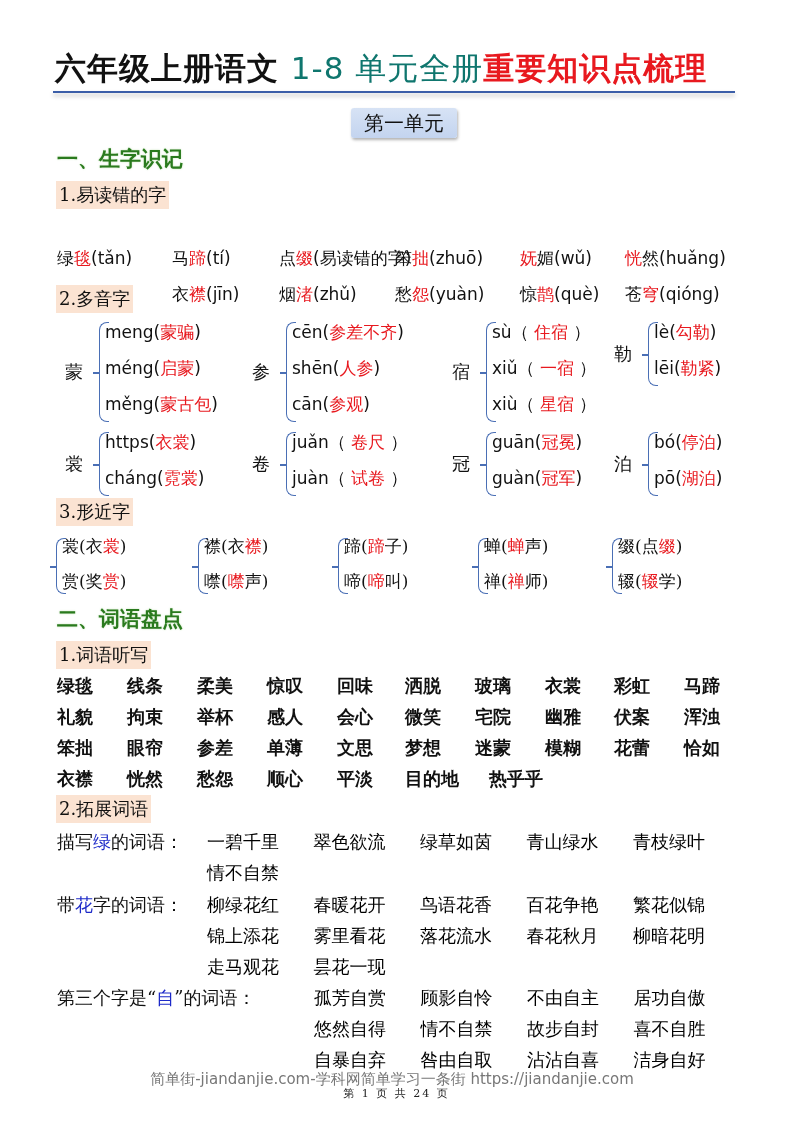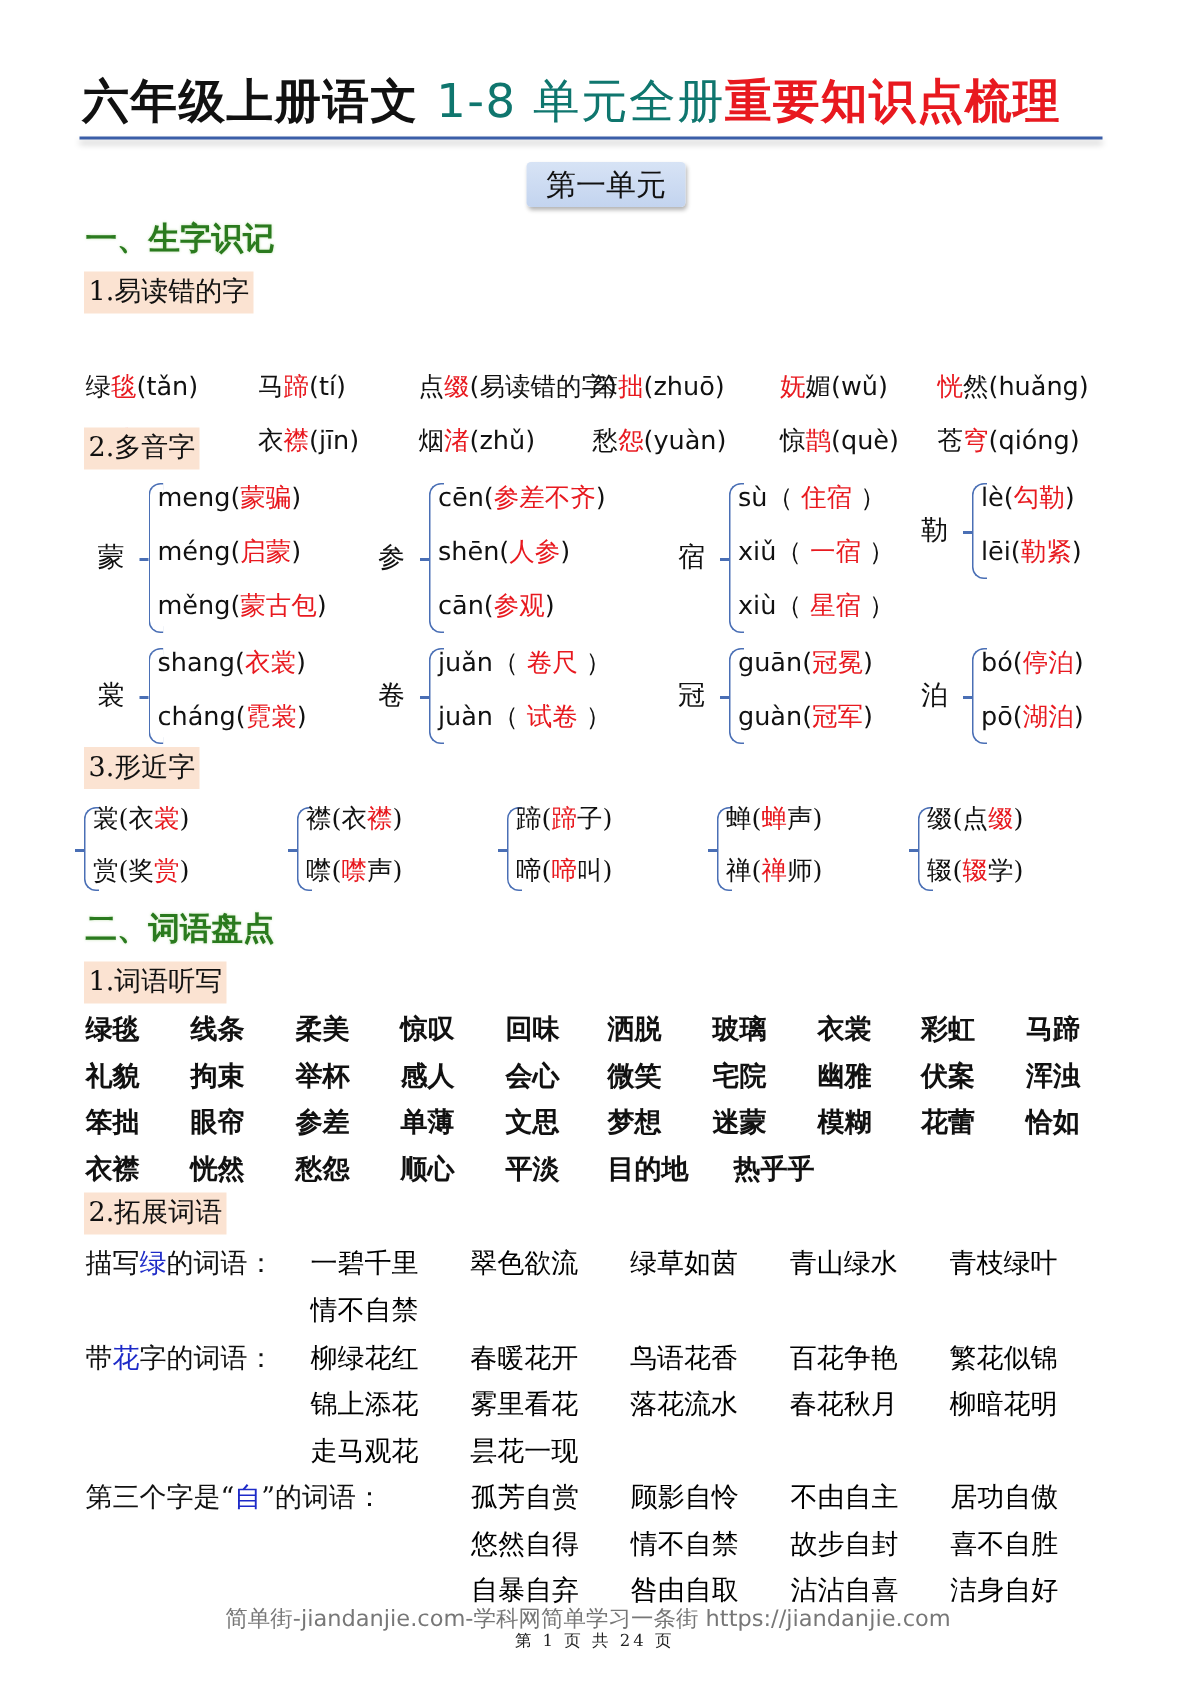--- a/index.html
+++ b/index.html
@@ -128,21 +128,21 @@
     </div>
     <div class="poly" style="left:614px;top:320px;width:180px;height:72px">
       <span class="head" style="left:0;top:22px">勒</span>
       <span class="brace" style="left:34px;top:2px;height:64px"></span>
       <span class="item" style="left:40px;top:0px"><span class="black">lè(</span><span class="red">勾勒</span><span class="black">)</span></span>
       <span class="item" style="left:40px;top:36px"><span class="black">lēi(</span><span class="red">勒紧</span><span class="black">)</span></span>
     </div>
     <div class="poly" style="left:65px;top:430px;width:180px;height:72px">
       <span class="head" style="left:0;top:22px">裳</span>
       <span class="brace" style="left:34px;top:2px;height:64px"></span>
-      <span class="item" style="left:40px;top:0px"><span class="black">shang(</span><span class="red">衣裳</span><span class="black">)</span></span>
+      <span class="item" style="left:40px;top:0px"><span class="black">https(</span><span class="red">衣裳</span><span class="black">)</span></span>
       <span class="item" style="left:40px;top:36px"><span class="black">cháng(</span><span class="red">霓裳</span><span class="black">)</span></span>
     </div>
     <div class="poly" style="left:252px;top:430px;width:180px;height:72px">
       <span class="head" style="left:0;top:22px">卷</span>
       <span class="brace" style="left:34px;top:2px;height:64px"></span>
       <span class="item" style="left:40px;top:0px"><span class="black">juǎn（ </span><span class="red">卷尺</span><span class="black"> ）</span></span>
       <span class="item" style="left:40px;top:36px"><span class="black">juàn（ </span><span class="red">试卷</span><span class="black"> ）</span></span>
     </div>
     <div class="poly" style="left:452px;top:430px;width:180px;height:72px">
       <span class="head" style="left:0;top:22px">冠</span>

